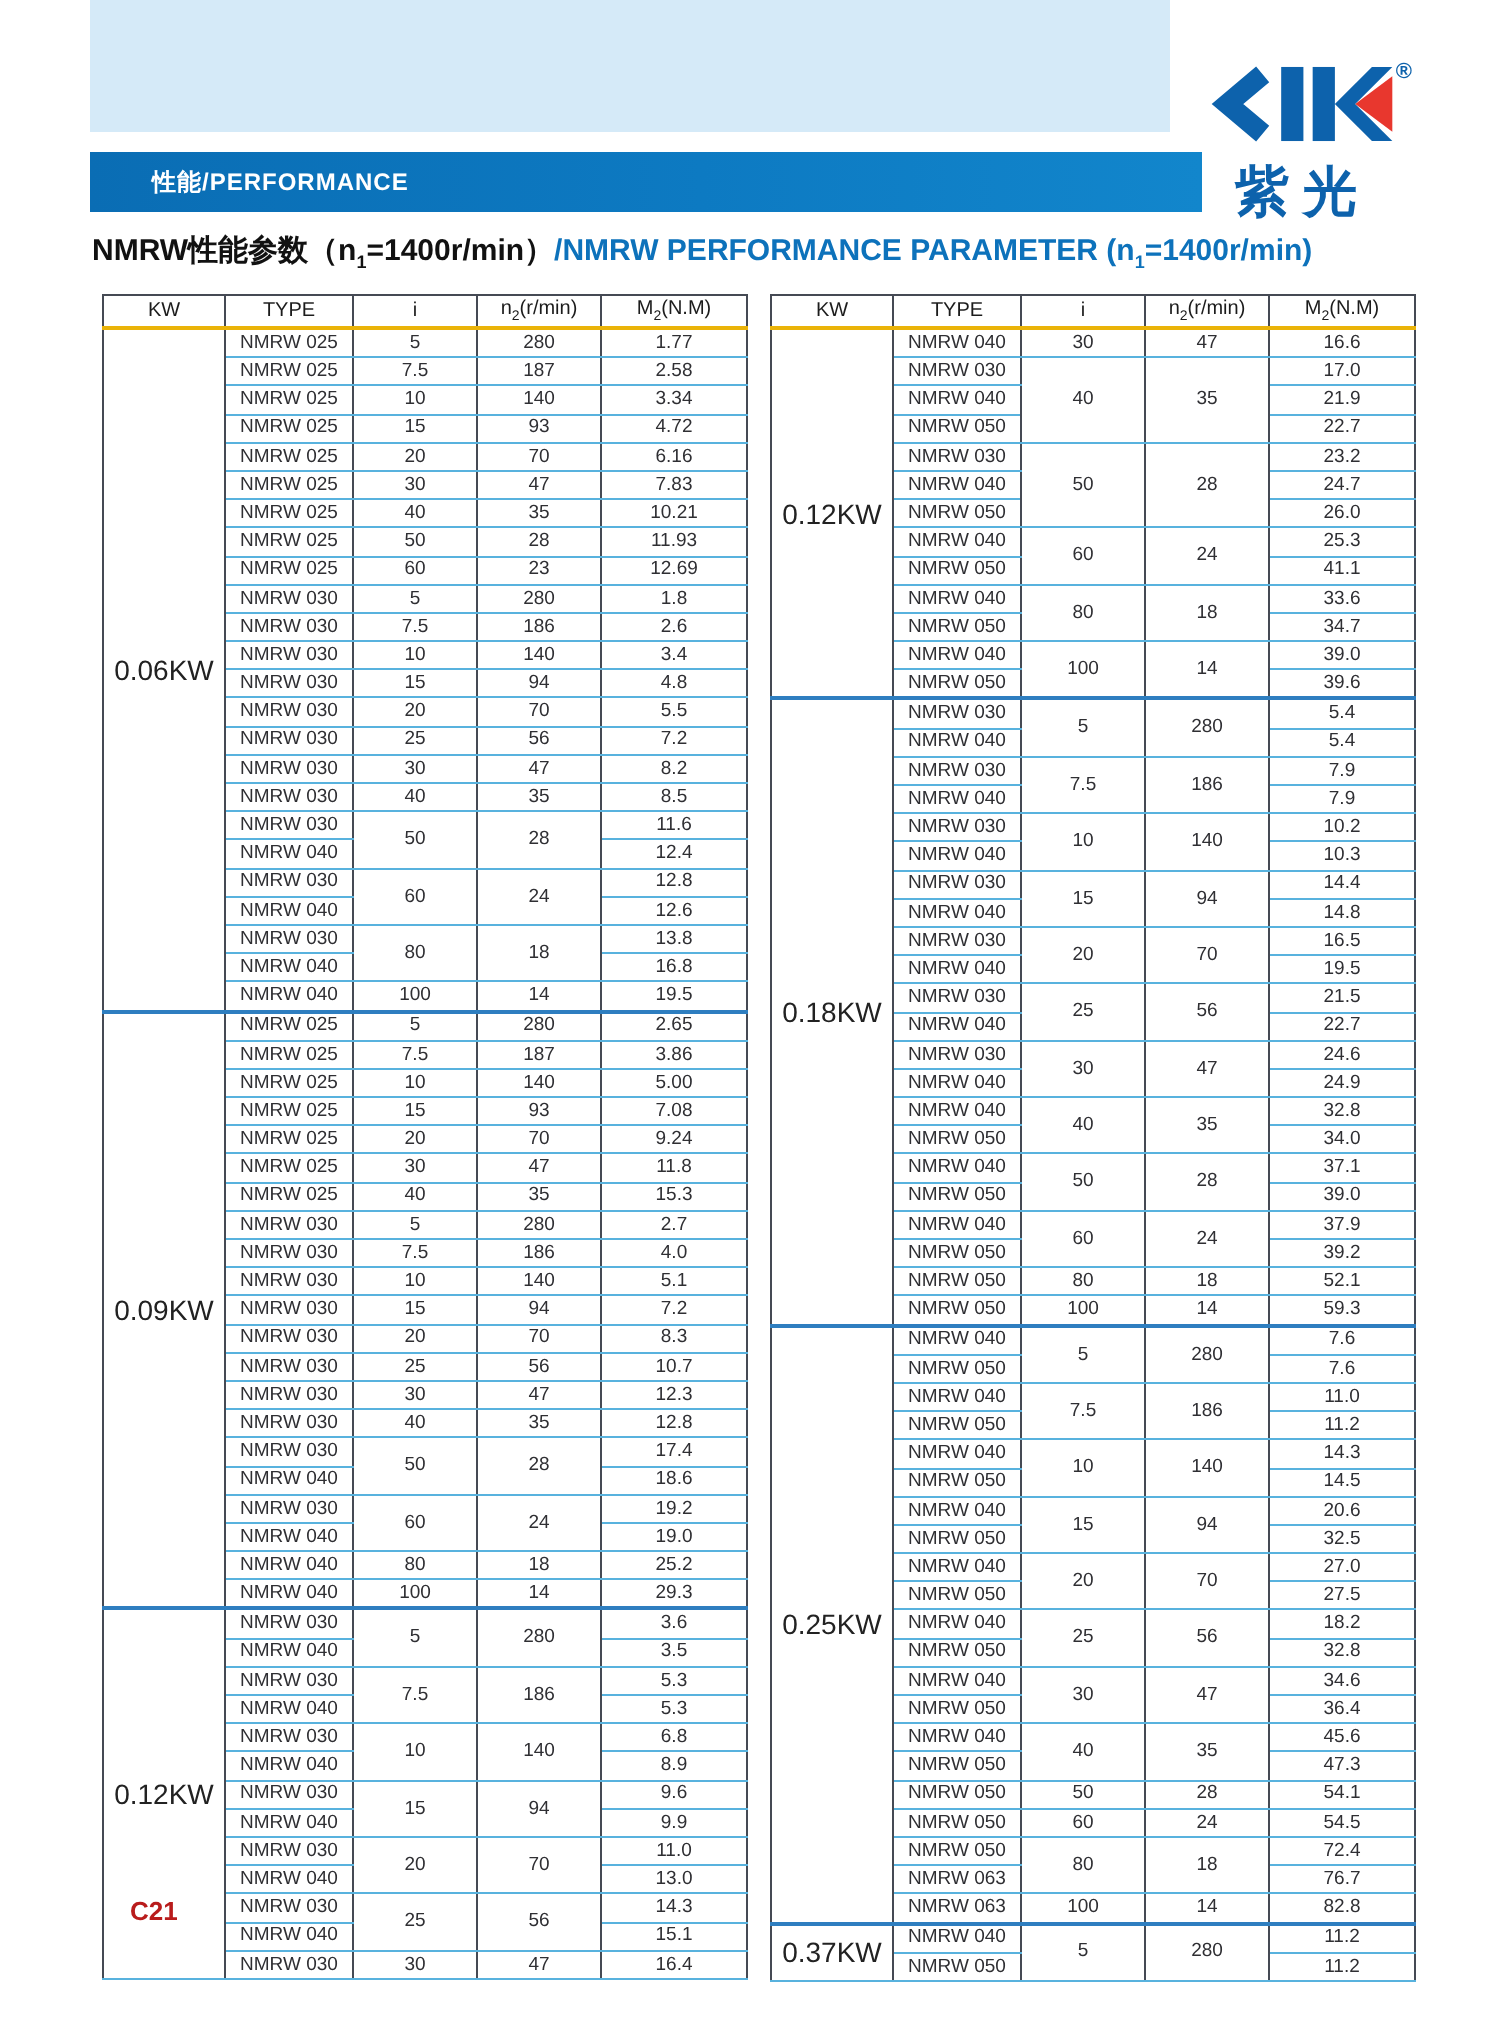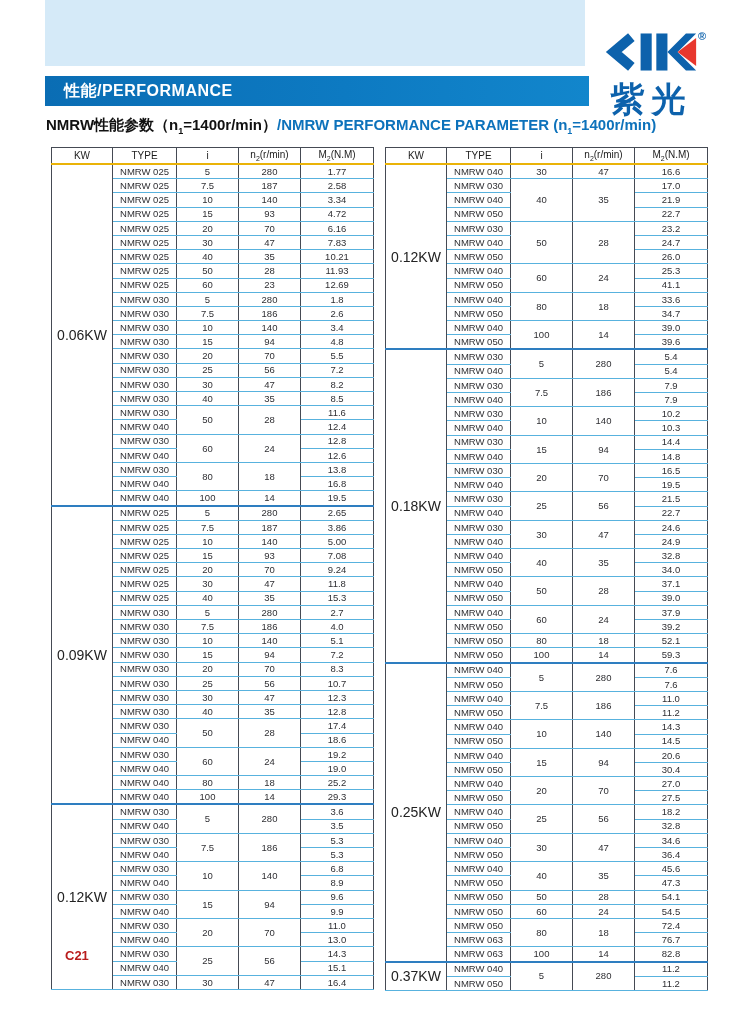--- a/index.html
+++ b/index.html
@@ -2,26 +2,26 @@
 <html><head>
 <meta charset="utf-8">
 <style>
   html,body{margin:0;padding:0;background:#ffffff;}
   .page{position:relative;width:750px;height:1010px;background:#fff;overflow:hidden;
         font-family:"Liberation Sans","DejaVu Sans",sans-serif;}
 
   .topband{position:absolute;left:45px;top:0;width:540px;height:66px;background:#d5eaf8;}
   .banner{position:absolute;left:45px;top:76px;width:540px;height:30px;
           background:linear-gradient(90deg,#0a6db4 0%,#0d7ac2 55%,#1286cc 100%);
-          color:#fff;font-weight:bold;font-size:16px;line-height:30px;padding-left:4px;}
+          color:#fff;font-weight:bold;font-size:12px;line-height:30px;padding-left:16px;}
   .banner span{padding-left:15px;letter-spacing:0.5px;}
 
   .logo{position:absolute;left:588px;top:30px;width:120px;text-align:center;}
   .logo .reg{position:absolute;right:2px;top:0px;color:#0d62ac;font-size:11px;font-weight:bold;}
-  .logo-cn{margin-top:3px;color:#0d62ac;font-weight:bold;font-size:34px;letter-spacing:7px;
+  .logo-cn{margin-top:3px;color:#0d62ac;font-weight:bold;font-size:27px;letter-spacing:7px;
            padding-left:7px;line-height:1.1;}
 
   .title{position:absolute;left:46px;top:116px;width:700px;font-size:15px;font-weight:bold;
          white-space:nowrap;}
   .title .t-black{color:#111;}
   .title .t-blue{color:#0d72bb;}
   .title sub{font-size:9px;}
 
   .tbl-wrap{position:absolute;top:147px;}
   .tbl-left{left:51px;}
@@ -650,21 +650,21 @@
             <td>14.5</td>
           </tr>
           <tr>
             <td>NMRW 040</td>
             <td rowspan="2">15</td>
             <td rowspan="2">94</td>
             <td>20.6</td>
           </tr>
           <tr>
             <td>NMRW 050</td>
-            <td>30.4</td>
+            <td>32.5</td>
           </tr>
           <tr>
             <td>NMRW 040</td>
             <td rowspan="2">20</td>
             <td rowspan="2">70</td>
             <td>27.0</td>
           </tr>
           <tr>
             <td>NMRW 050</td>
             <td>27.5</td>

